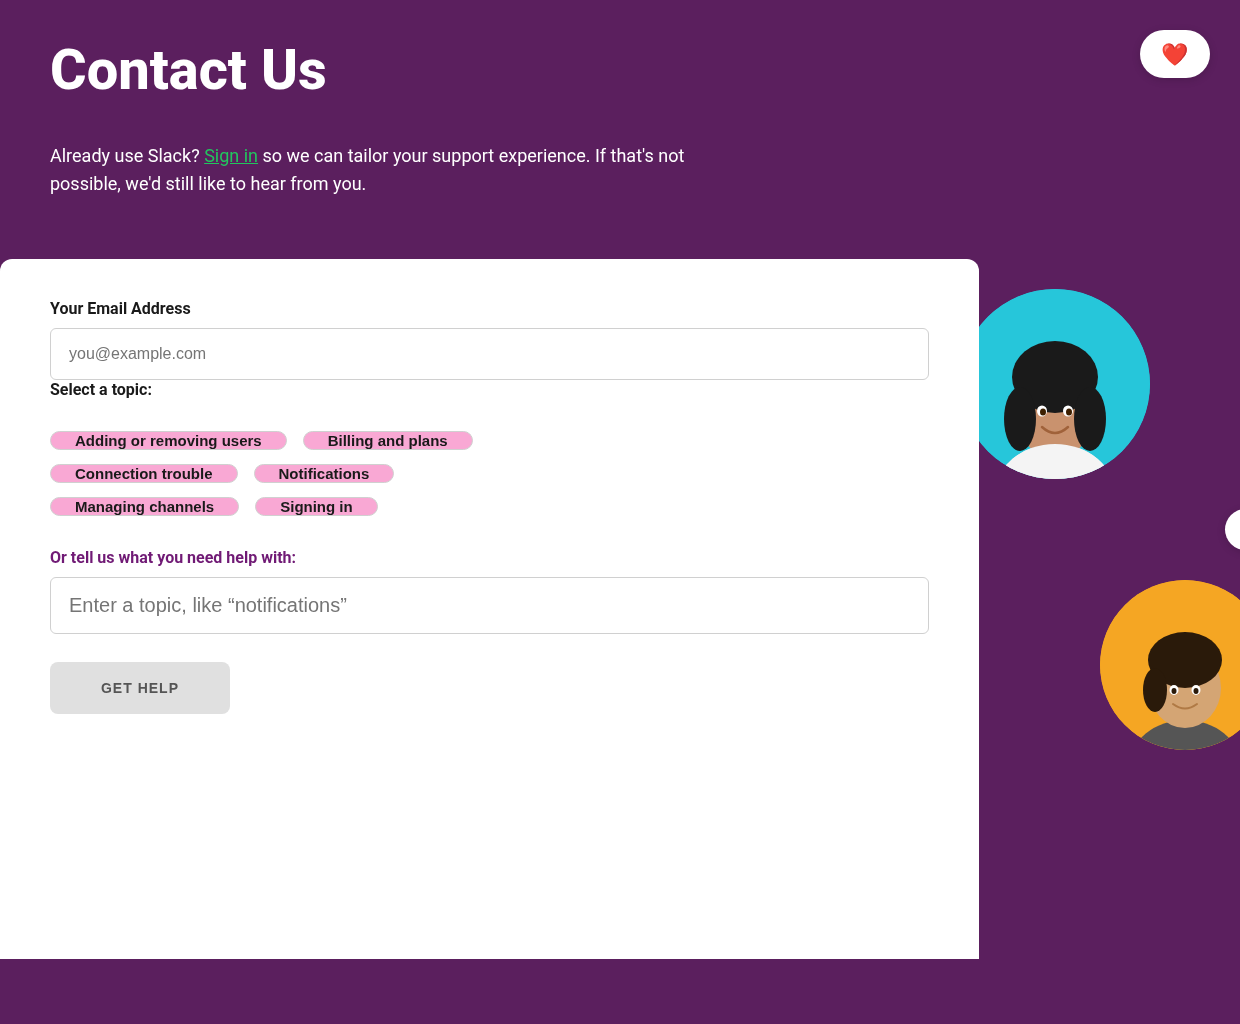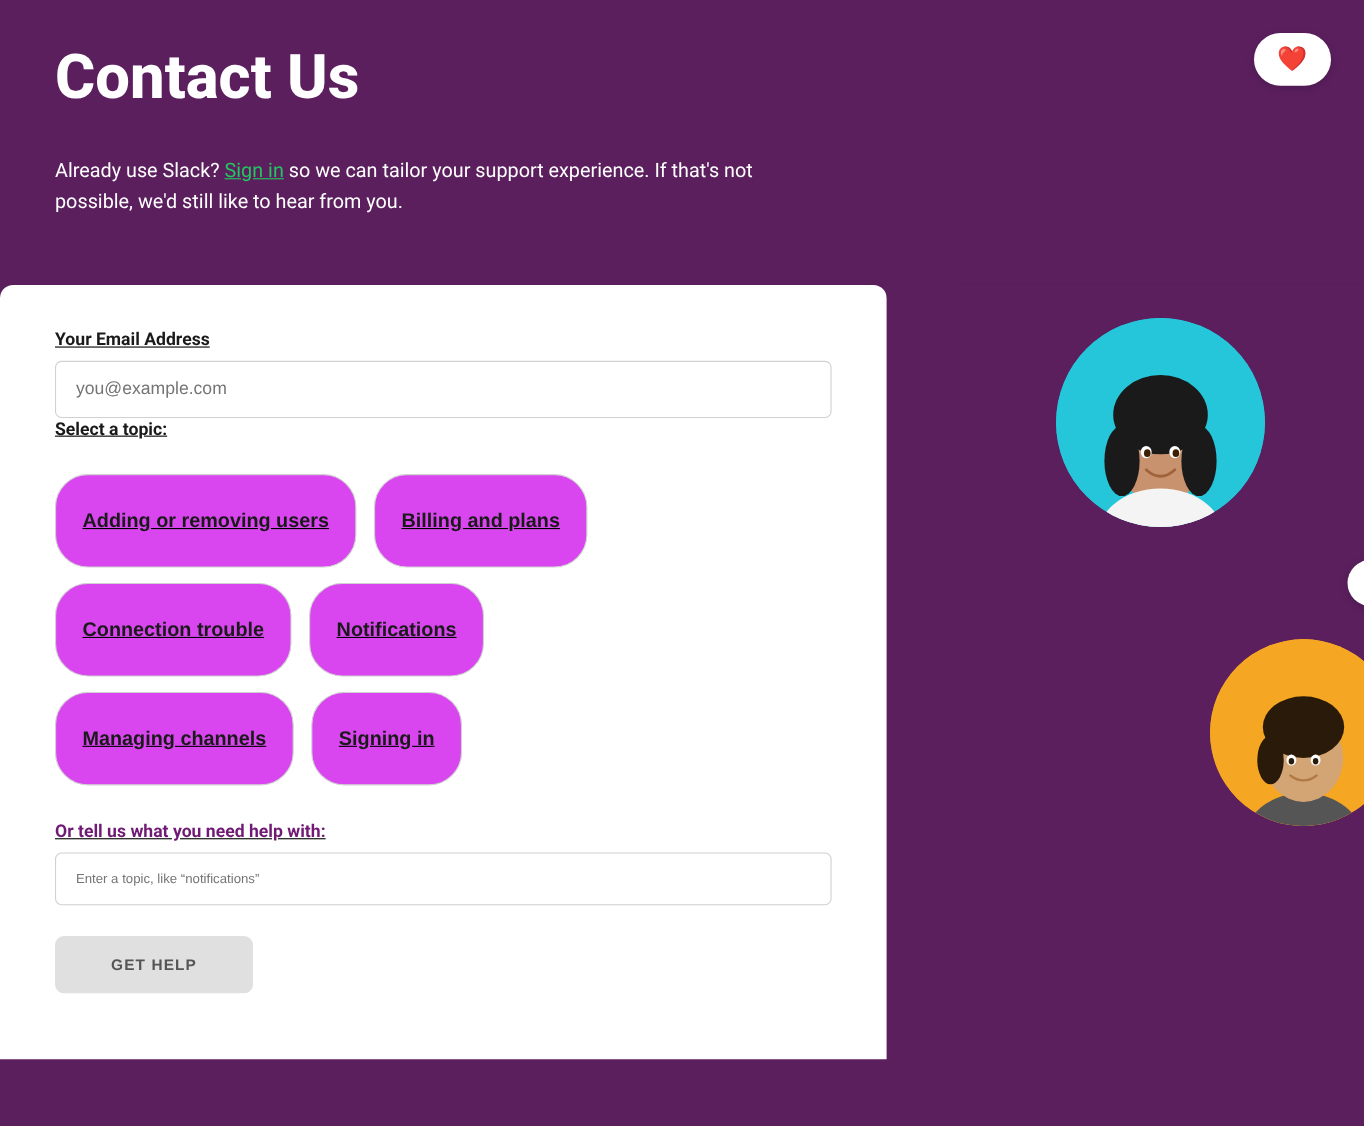--- a/index.html
+++ b/index.html
@@ -61,25 +61,24 @@
 
     .main-content-wrapper {
       display: flex;
       position: relative;
     }
 
     .form-card {
       background: #ffffff;
       border-radius: 12px 12px 0 0;
       padding: 40px 50px 60px 50px;
-      width: 806px;
+      width: 979px;
       min-height: 700px;
       position: relative;
       z-index: 2;
-      text-decoration: underline;
     }
 
     .right-panel {
       position: absolute;
       right: 0;
       top: 0;
       width: 370px;
       height: 700px;
       background-color: #5b1f5e;
       display: flex;
@@ -133,46 +132,46 @@
       margin-bottom: 32px;
     }
 
     .topics-row {
       display: flex;
       gap: 16px;
       flex-wrap: wrap;
     }
 
     .topic-chip {
-      padding: 31px 24px;
+      padding: 0 24px;
       border: 1.5px solid #d0d0d0;
       border-radius: 30px;
-      font-size: 18px;
+      font-size: 15px;
       font-weight: 600;
       color: #1a1a1a;
-      background: #d946ef;
+      background: #f9a8d4;
       cursor: pointer;
       transition: background 0.15s, border-color 0.15s;
       white-space: nowrap;
     }
 
     .help-label {
       font-size: 16px;
       font-weight: 700;
       color: #701a75;
       margin-bottom: 10px;
       display: block;
     }
 
     .help-input {
       width: 100%;
       padding: 16px 18px;
       border: 1.5px solid #d0d0d0;
       border-radius: 6px;
-      font-size: 12px;
+      font-size: 20px;
       color: #999;
       outline: none;
       margin-bottom: 28px;
     }
 
     .get-help-btn {
       background: #e0e0e0;
       color: #555;
       border: none;
       border-radius: 8px;

